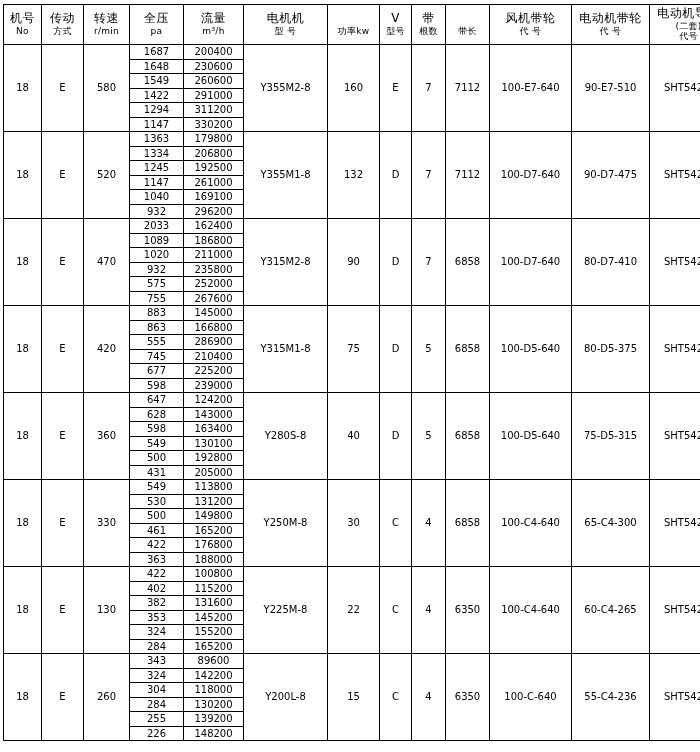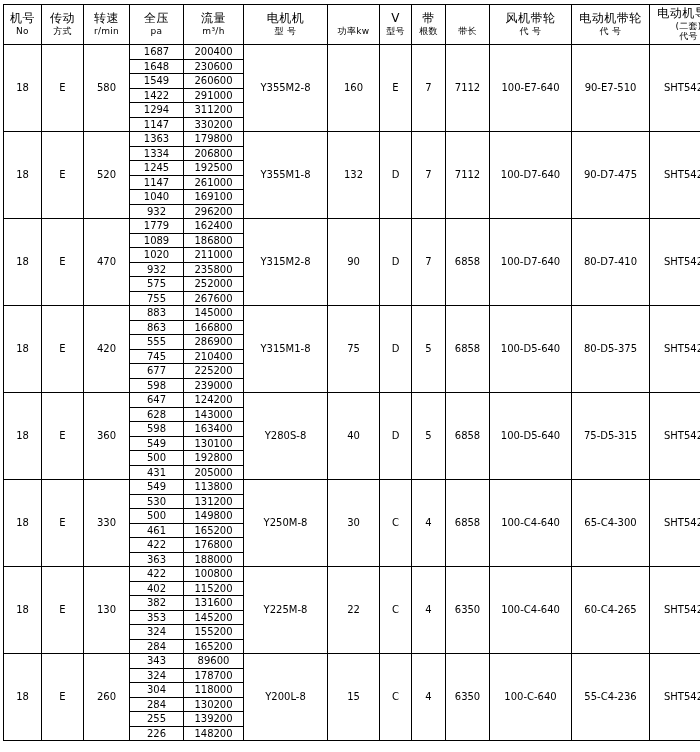--- a/index.html
+++ b/index.html
@@ -295,21 +295,21 @@
       </tr>
 
       <tr class="grp-row">
         <td>18</td>
         <td>E</td>
         <td>470</td>
         <td class="nopad">
           <table class="inner">
             <tbody>
                 <tr>
-                  <td>1779</td>
+                  <td>2033</td>
                 </tr>
             <tr>
                   <td>1089</td>
                 </tr>
             <tr>
                   <td>1020</td>
                 </tr>
             <tr>
                   <td>932</td>
                 </tr>
@@ -632,21 +632,21 @@
           </tbody>
             </table>
         </td>
         <td class="nopad">
           <table class="inner">
             <tbody>
                 <tr>
                   <td>89600</td>
                 </tr>
             <tr>
-                  <td>178700</td>
+                  <td>142200</td>
                 </tr>
             <tr>
                   <td>118000</td>
                 </tr>
             <tr>
                   <td>130200</td>
                 </tr>
             <tr>
                   <td>139200</td>
                 </tr>

